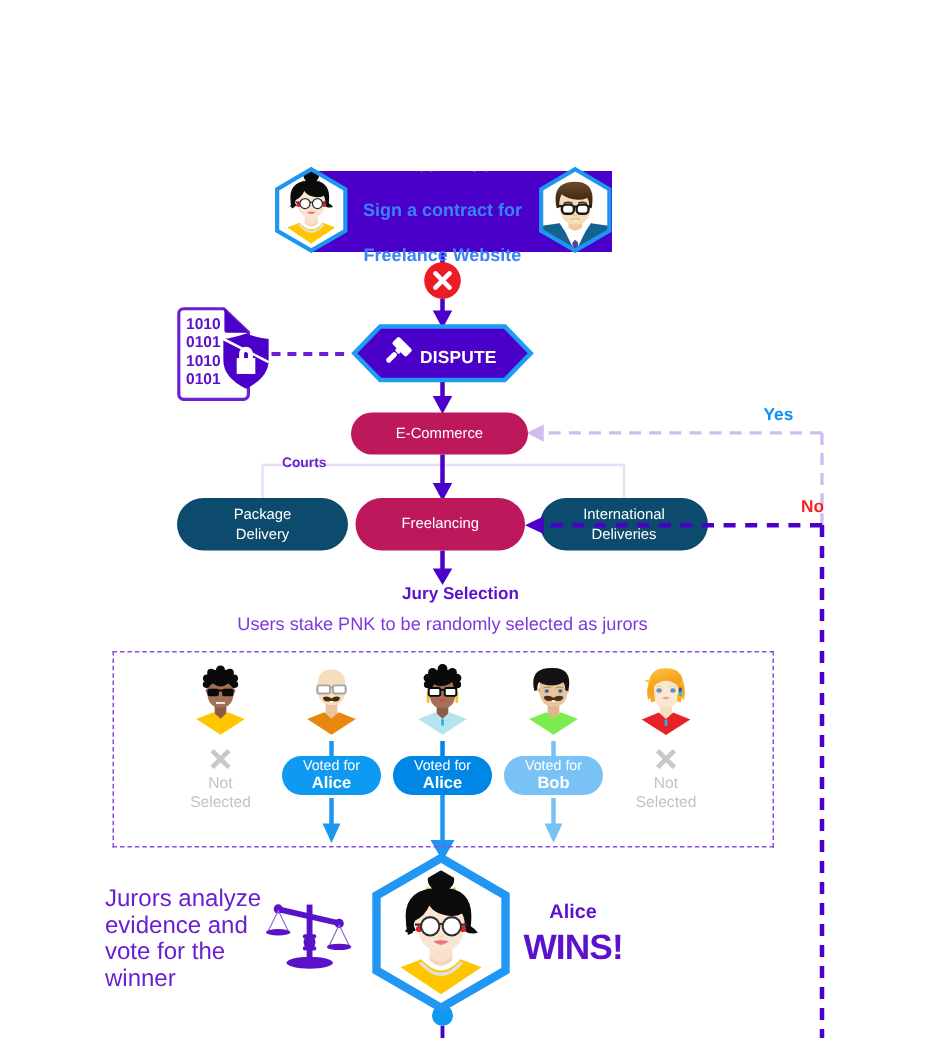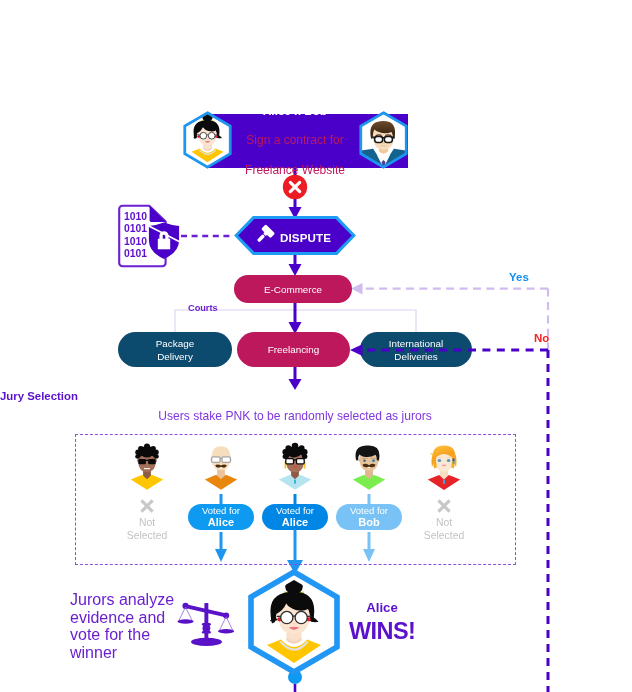--- a/index.html
+++ b/index.html
@@ -9,30 +9,30 @@
   #stage{position:relative;width:632px;height:692px;background:#fff;}
   .abs{position:absolute;}
   svg{display:block;overflow:visible;}
 
   
   #contract-banner{left:207px;top:114px;width:201px;height:54px;background:#4a00c8;}
   #contract-text{left:211px;top:114px;width:168px;height:54px;
       display:flex;flex-direction:column;align-items:center;justify-content:center;
       color:#fff;line-height:15.5px;gap:14px;}
   #contract-text .t{font-size:11.4px;font-weight:bold;letter-spacing:.2px;}
-  #contract-text .s{font-size:12px;font-weight:normal;color:#be185d;}
+  #contract-text .s{font-size:12px;font-weight:bold;color:#3b82f6;}
 
   .hexframe{position:absolute;}
 
   
   .lbl{position:absolute;white-space:nowrap;}
   #courts-label{left:188px;top:283px;font-size:9.2px;font-weight:bold;color:#6a1fd0;margin-top:20px;}
   #yes-label{left:509px;top:271px;font-size:11.5px;font-weight:bold;color:#0c90f5;}
   #no-label{left:510px;top:332px;font-size:11.5px;font-weight:bold;color:#fa2020;padding-left:24px;}
-  #jury-title{left:0;top:390px;width:590px;text-align:left;font-size:11.4px;font-weight:bold;color:#5b11cd;}
+  #jury-title{left:12px;top:390px;width:590px;text-align:center;font-size:11.4px;font-weight:bold;color:#5b11cd;}
   #jury-sub{left:0;top:409px;width:590px;text-align:center;font-size:12.1px;color:#8037dc;}
 
   
   .pill{position:absolute;display:flex;align-items:center;justify-content:center;
         text-align:center;color:#fff;border-radius:999px;}
   .pill.strong{background:#be185d;font-size:9.9px;}
   .pill.faded{background:#0c4a6e;font-size:9.9px;}
   #node-ecom{left:234px;top:275px;width:118px;height:28px;}
   #node-pkg{left:118px;top:332px;width:114px;height:35px;line-height:13px;}
   #node-free{left:237px;top:332px;width:113px;height:35px;}

